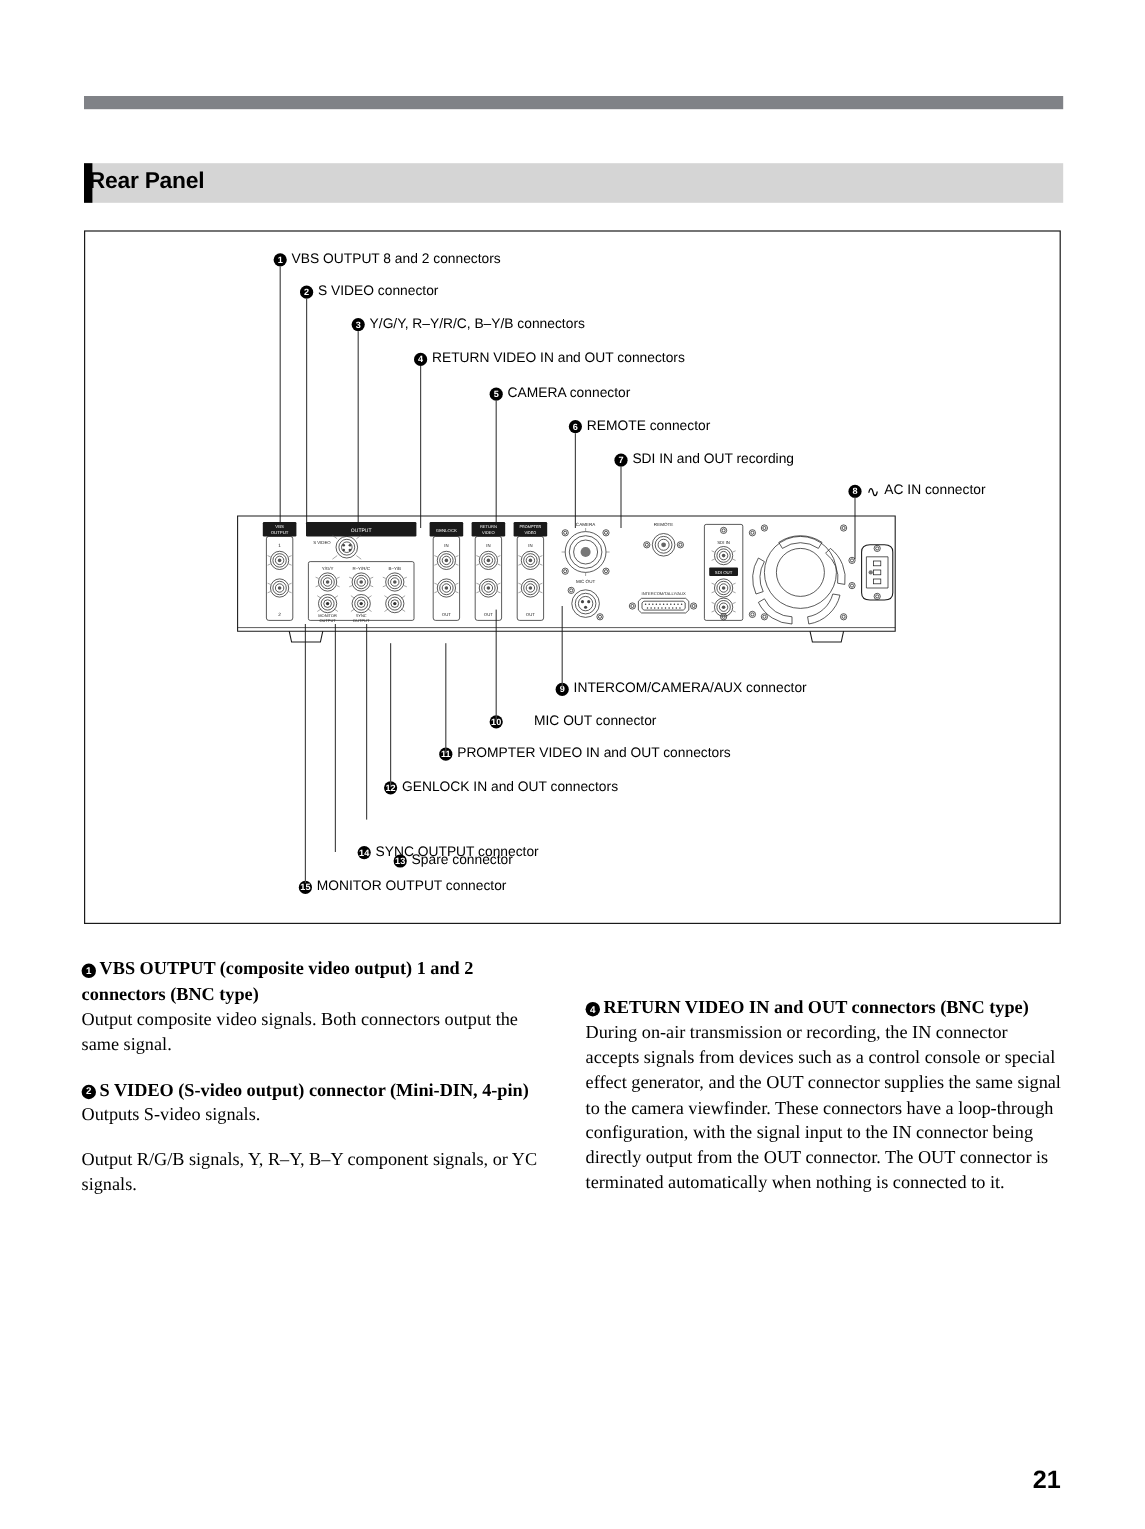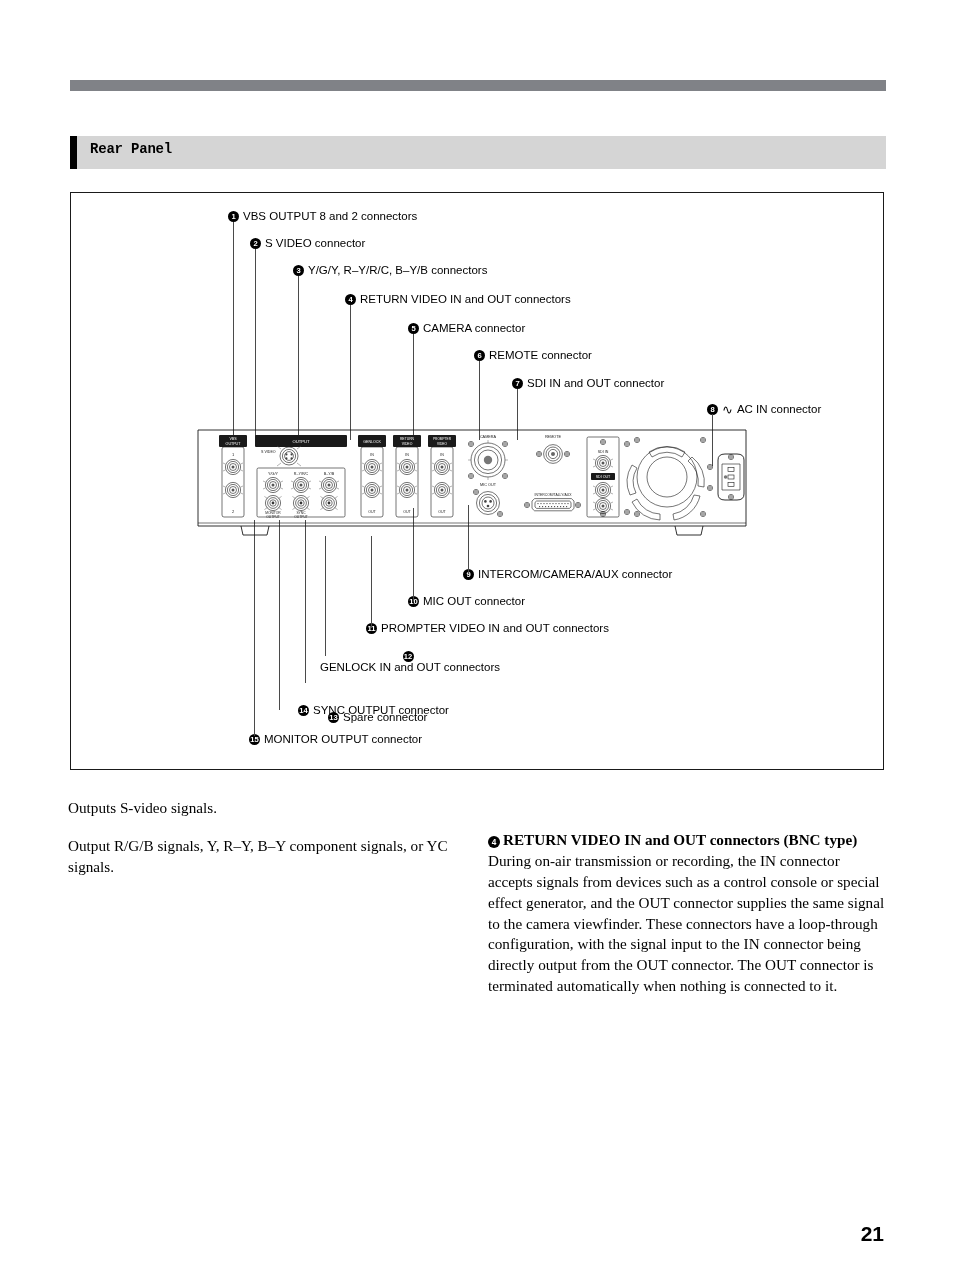--- a/index.html
+++ b/index.html
@@ -38,26 +38,26 @@
   .section-header .bar {
     position: absolute;
     left: 0;
     top: 0;
     width: 7px;
     height: 33px;
     background: #000000;
   }
   .section-header .title {
     position: absolute;
-    left: 20px;
+    left: 4px;
     top: 5px;
-    font-size: 14px;
+    font-size: 19px;
     font-weight: bold;
     letter-spacing: -0.2px;
-    font-family: Liberation Mono, monospace;
+    font-family: Liberation Sans, sans-serif;
   }
 
   
   .figure-frame {
     position: absolute;
     left: 70px;
     top: 192px;
     width: 814px;
     height: 578px;
     border: 1px solid #1a1a1a;
@@ -191,50 +191,50 @@
 <div class="callout" style="left:408px; top:323px;">
   <span class="num">5</span>
   <span>CAMERA connector</span>
 </div>
 <div class="callout" style="left:474px; top:350px;">
   <span class="num">6</span>
   <span>REMOTE connector</span>
 </div>
 <div class="callout" style="left:512px; top:378px;">
   <span class="num">7</span>
-  <span>SDI IN and OUT connector</span>
+  <span>SDI IN and OUT recording</span>
 </div>
 <div class="callout" style="left:707px; top:403px;">
   <span class="num">8</span>
   <span class="ac-sym">∿</span>
   <span>AC IN connector</span>
 </div>
 
 <div class="leader" style="left:233px; top:222px; height:218px;"></div>
 <div class="leader" style="left:255px; top:249px; height:191px;"></div>
 <div class="leader" style="left:298px; top:276px; height:164px;"></div>
 <div class="leader" style="left:350px; top:305px; height:135px;"></div>
 <div class="leader" style="left:413px; top:334px; height:106px;"></div>
 <div class="leader" style="left:479px; top:361px; height:79px;"></div>
 <div class="leader" style="left:517px; top:389px; height:51px;"></div>
 <div class="leader" style="left:712px; top:414px; height:52px;"></div>
 
 <div class="callout" style="left:463px; top:569px;">
   <span class="num">9</span>
   <span>INTERCOM/CAMERA/AUX connector</span>
 </div>
-<div class="callout" style="left:408px; top:596px;">
+<div class="callout" style="left:408px; top:596px;gap:22px;">
   <span class="num">10</span>
   <span>MIC OUT connector</span>
 </div>
 <div class="callout" style="left:366px; top:623px;">
   <span class="num">11</span>
   <span>PROMPTER VIDEO IN and OUT connectors</span>
 </div>
-<div class="callout" style="left:320px; top:651px;flex-direction:column;">
+<div class="callout" style="left:320px; top:651px;">
   <span class="num">12</span>
   <span>GENLOCK IN and OUT connectors</span>
 </div>
 <div class="callout" style="left:300px; top:712px;padding-left:28px;">
   <span class="num">13</span>
   <span>Spare connector</span>
 </div>
 <div class="callout" style="left:274px; top:705px;margin-left:24px;">
   <span class="num">14</span>
   <span>SYNC OUTPUT connector</span>
@@ -450,20 +450,29 @@
     <circle cx="528.6" cy="53" r="1.8" fill="#777"></circle>
     <use href="#screw" x="534" y="33"></use>
     <use href="#screw" x="534" y="73"></use>
     <use href="#screw" x="513" y="43"></use>
     <use href="#screw" x="513" y="64"></use>
   </svg>
 </div>
 
 <div class="body-col left">
   <div class="entry">
+    <div class="head">
+      <span class="num">1</span><span>VBS OUTPUT (composite video output) 1 and 2 connectors (BNC type)</span>
+    </div>
+    <div class="desc">Output composite video signals. Both connectors output the same signal.</div>
+  </div>
+  <div class="entry">
+    <div class="head">
+      <span class="num">2</span><span>S VIDEO (S-video output) connector (Mini-DIN, 4-pin)</span>
+    </div>
     <div class="desc">Outputs S-video signals.</div>
   </div>
   <div class="entry">
     <div class="desc">Output R/G/B signals, Y, R–Y, B–Y component signals, or YC signals.</div>
   </div>
 </div>
 
 <div class="body-col right">
   <div class="entry">
     <div class="head">

